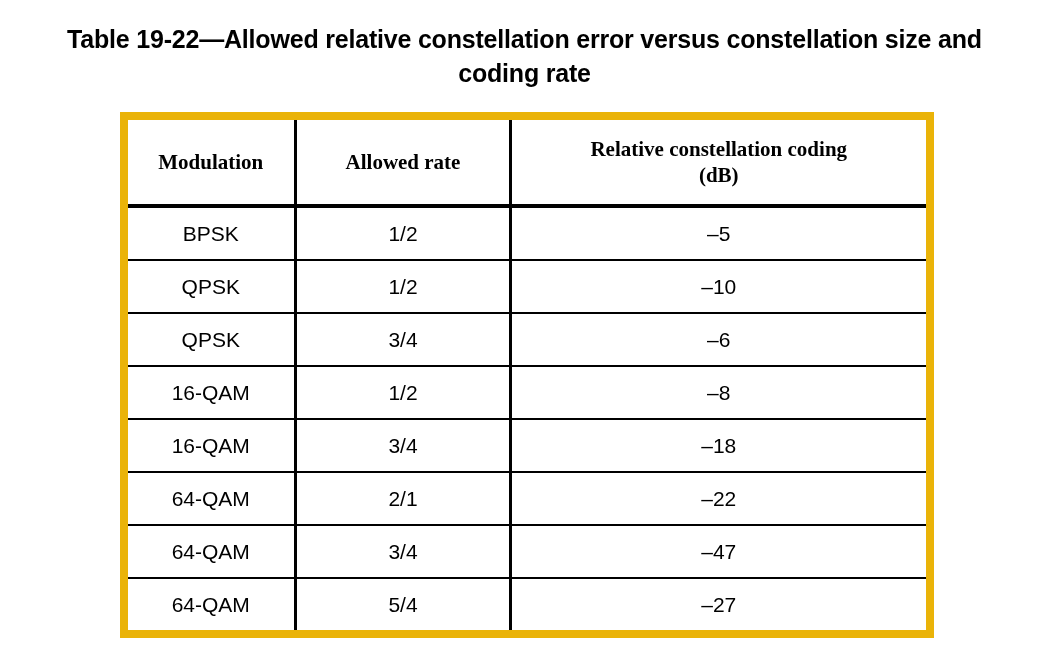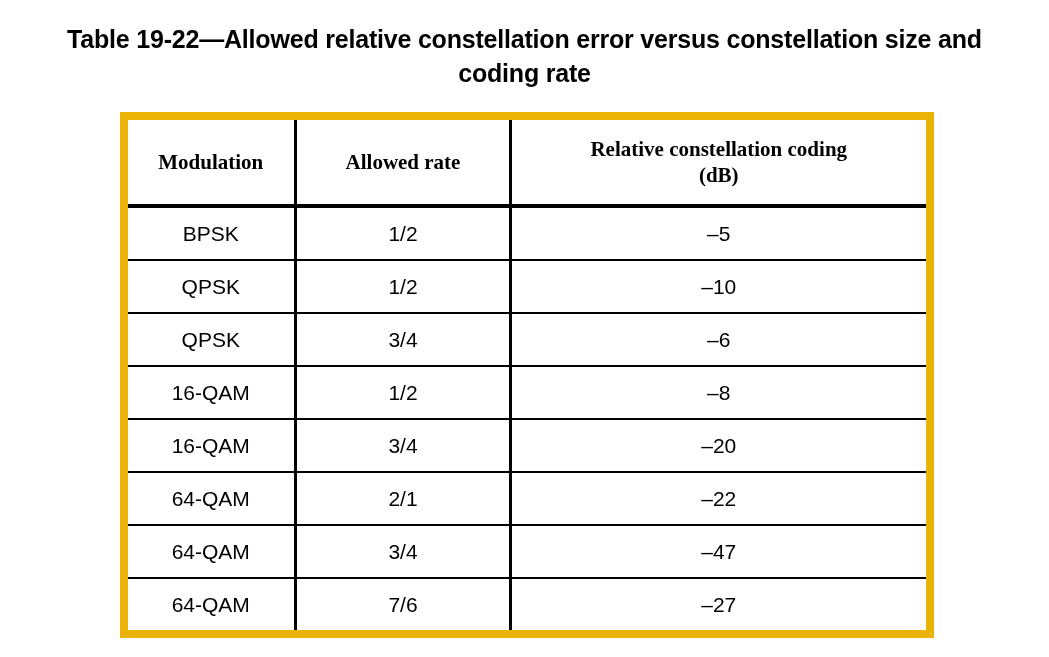--- a/index.html
+++ b/index.html
@@ -108,34 +108,34 @@
           <td>–6</td>
         </tr>
         <tr>
           <td>16-QAM</td>
           <td>1/2</td>
           <td>–8</td>
         </tr>
         <tr>
           <td>16-QAM</td>
           <td>3/4</td>
-          <td>–20</td>
+          <td>–18</td>
         </tr>
         <tr>
           <td>64-QAM</td>
           <td>2/1</td>
           <td>–22</td>
         </tr>
         <tr>
           <td>64-QAM</td>
           <td>3/4</td>
           <td>–47</td>
         </tr>
         <tr>
           <td>64-QAM</td>
-          <td>7/6</td>
+          <td>5/4</td>
           <td>–27</td>
         </tr>
       </tbody>
     </table>
   </div>
 
 </div>
 
 </body></html>

